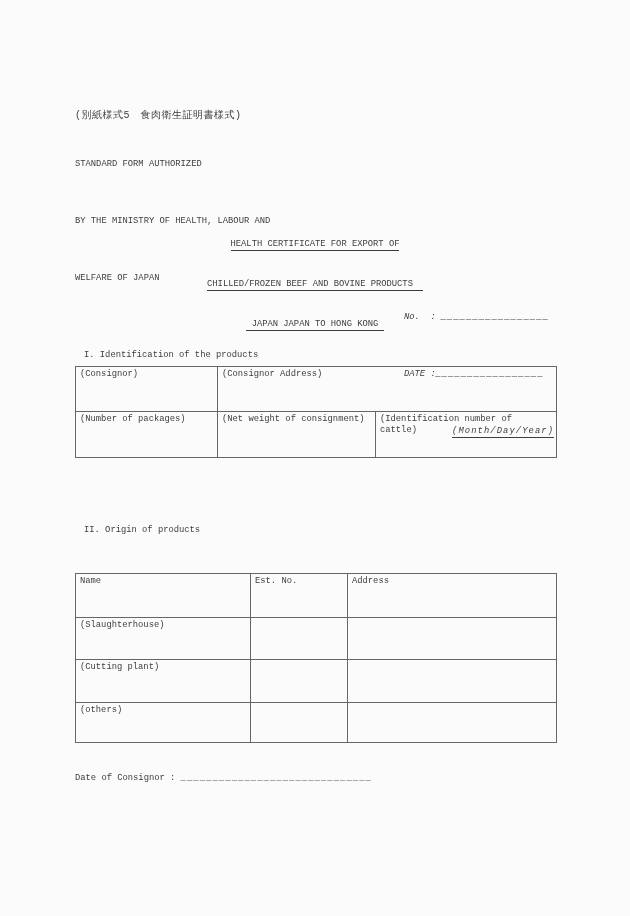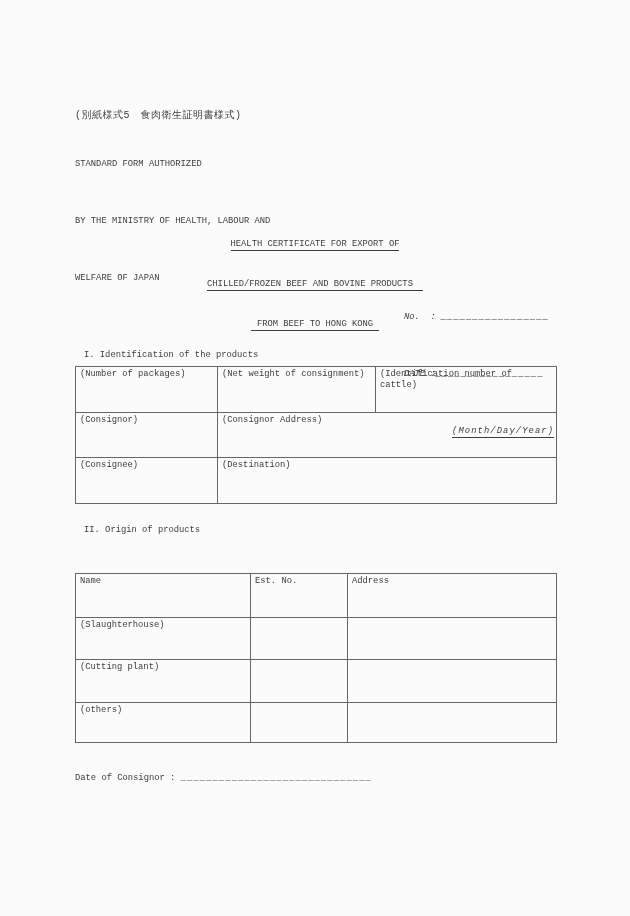--- a/index.html
+++ b/index.html
@@ -53,50 +53,46 @@
 
   <div class="abs auth-block">
     <div>STANDARD FORM AUTHORIZED</div>
     <div>BY THE MINISTRY OF HEALTH, LABOUR AND</div>
     <div>WELFARE OF JAPAN</div>
   </div>
 
   <div class="abs title-block">
     <div><span class="u">HEALTH CERTIFICATE FOR EXPORT OF</span></div>
     <div><span class="u u-pad-r">CHILLED/FROZEN BEEF AND BOVINE PRODUCTS</span></div>
-    <div><span class="u u-pad-both">FROM BEEF TO HONG KONG</span></div>
+    <div><span class="u u-pad-both">JAPAN JAPAN TO HONG KONG</span></div>
   </div>
 
   <div class="abs meta-block">
     <div><span>No.  : </span><span class="fill">_________________</span></div>
     <div><span>DATE :</span><span class="fill">_________________</span></div>
     <div class="meta-format"><span class="u ls">(Month/Day/Year)</span></div>
   </div>
 
   <div class="abs sec-heading sec1-heading">I. Identification of the products</div>
 
   <table class="formtbl tbl1">
     <colgroup>
         <col style="width:142px">
         <col style="width:158px">
         <col style="width:181px">
       </colgroup>
     <tbody>
-        <tr style="height:46px">
-      <td>(Number of packages)</td>
-      <td>(Net weight of consignment)</td>
-      <td>(Identification number of cattle)</td>
-    </tr>
-    <tr style="height:45px">
+        <tr style="height:45px">
       <td>(Consignor)</td>
       <td colspan="2">(Consignor Address)</td>
     </tr>
     <tr style="height:46px">
-      <td>(Consignee)</td>
-      <td colspan="2">(Destination)</td>
+      <td>(Number of packages)</td>
+      <td>(Net weight of consignment)</td>
+      <td>(Identification number of cattle)</td>
     </tr>
   </tbody>
     </table>
 
   <div class="abs sec-heading sec2-heading">II. Origin of products</div>
 
   <table class="formtbl tbl2">
     <colgroup>
         <col style="width:175px">
         <col style="width:97px">

